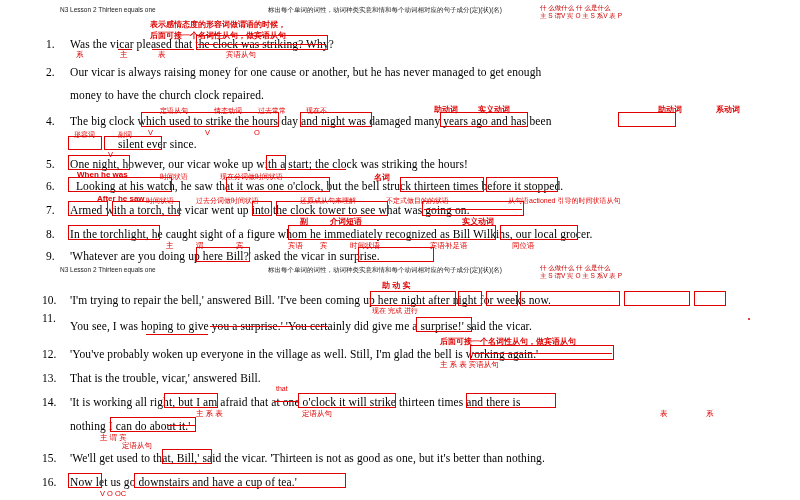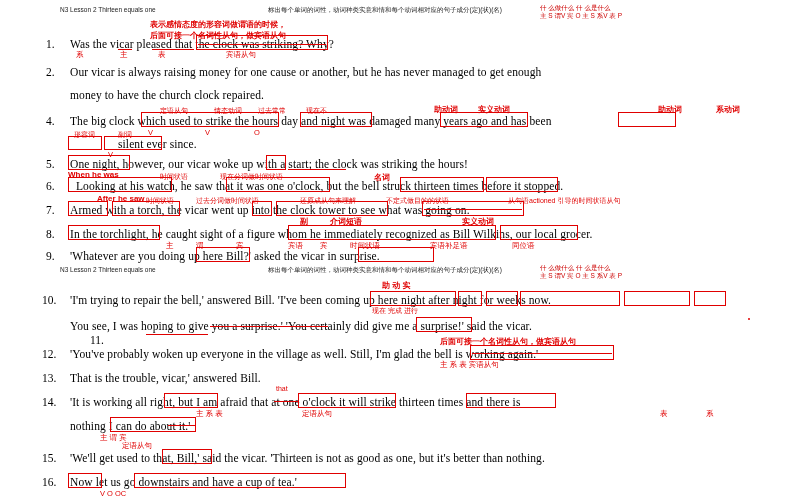--- a/index.html
+++ b/index.html
@@ -88,21 +88,21 @@
   <div class="ann sm" style="left:118px;top:130px;">副词</div>
   <div class="line" style="left:70px;top:138px;padding-left:48px;">silent ever since.</div>
   <div class="box thin" style="left:68px;top:136px;width:34px;height:14px;"></div>
   <div class="box thin" style="left:104px;top:136px;width:58px;height:14px;"></div>
   <div class="lbl" style="left:108px;top:150px;">V</div>
 
   <div class="num" style="left:46px;top:158px;">5.</div>
   <div class="line" style="left:70px;top:158px;">One night, however, our vicar woke up with a start; the clock was striking the hours!</div>
   <div class="box" style="left:68px;top:155px;width:62px;height:15px;"></div>
   <div class="box" style="left:266px;top:155px;width:20px;height:15px;"></div>
-  <div class="ann" style="left:68px;top:170px;">When he was</div>
+  <div class="ann" style="left:77px;top:170px;">When he was</div>
   <div class="ann sm" style="left:160px;top:172px;">时间状语</div>
   <div class="ul" style="left:288px;top:169px;width:58px;"></div>
 
   <div class="num" style="left:46px;top:180px;">6.</div>
   <div class="line" style="left:76px;top:180px;">Looking at his watch, he saw that it was one o'clock, but the bell struck thirteen times before it stopped.</div>
   <div class="ann sm" style="left:220px;top:172px;">现在分词做时间状语</div>
   <div class="ann" style="left:374px;top:172px;">名词</div>
   <div class="box" style="left:68px;top:177px;width:104px;height:15px;"></div>
   <div class="box" style="left:226px;top:177px;width:104px;height:15px;"></div>
   <div class="box" style="left:400px;top:177px;width:84px;height:15px;"></div>
@@ -155,21 +155,21 @@
   <div class="num" style="left:42px;top:294px;">10.</div>
   <div class="line" style="left:70px;top:294px;">'I'm trying to repair the bell,' answered Bill. 'I've been coming up here night after night for weeks now.</div>
   <div class="box" style="left:370px;top:291px;width:86px;height:15px;"></div>
   <div class="box" style="left:458px;top:291px;width:24px;height:15px;"></div>
   <div class="box" style="left:486px;top:291px;width:32px;height:15px;"></div>
   <div class="box" style="left:520px;top:291px;width:100px;height:15px;"></div>
   <div class="box" style="left:624px;top:291px;width:66px;height:15px;"></div>
   <div class="box" style="left:694px;top:291px;width:32px;height:15px;"></div>
   <div class="ann sm" style="left:372px;top:306px;">现在 完成 进行</div>
 
-  <div class="num" style="left:42px;top:334px;margin-left:48px;">11.</div>
+  <div class="num" style="left:42px;top:312px;">11.</div>
   <div class="line" style="left:70px;top:320px;">You see, I was hoping to give you a surprise.' 'You certainly did give me a surprise!' said the vicar.</div>
   <div class="ul" style="left:146px;top:334px;width:62px;"></div>
   <div class="strike" style="left:210px;top:326px;width:118px;"></div>
   <div class="box" style="left:416px;top:317px;width:56px;height:15px;"></div>
   <div class="dot" style="left:748px;top:318px;"></div>
 
   <div class="ann" style="left:440px;top:336px;">后面可接一个名词性从句，做宾语从句</div>
   <div class="num" style="left:42px;top:348px;">12.</div>
   <div class="line" style="left:70px;top:348px;">'You've probably woken up everyone in the village as well. Still, I'm glad the bell is working again.'</div>
   <div class="box" style="left:470px;top:345px;width:144px;height:15px;"></div>

